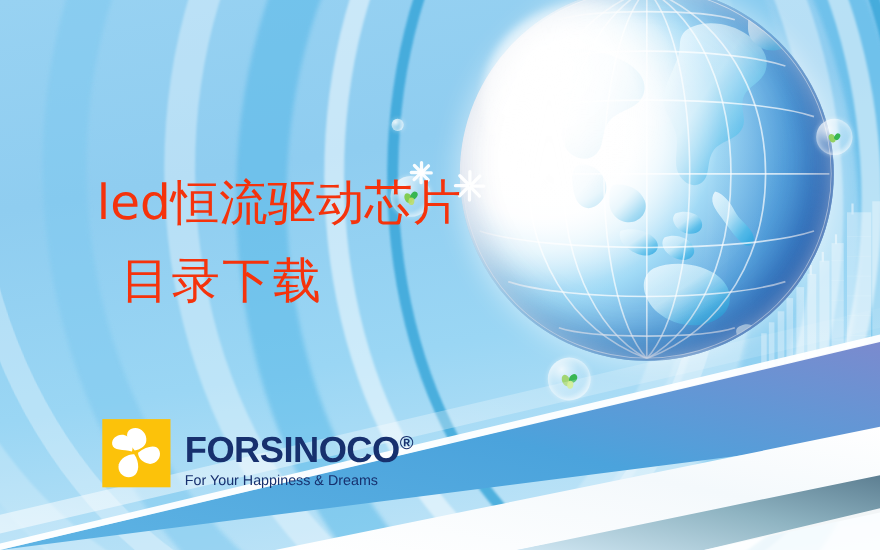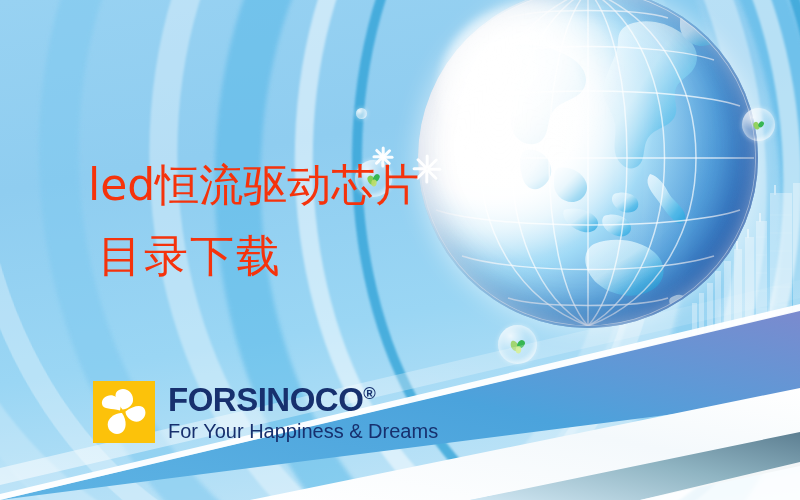--- a/index.html
+++ b/index.html
@@ -93,36 +93,36 @@
   
   #bands{position:absolute;left:0;bottom:0;width:800px;height:220px;pointer-events:none;}
 
   
   #headline{position:absolute;left:88px;top:163px;z-index:30;}
   #headline .ln{
     color:#f5330c;
     font-family:"DejaVu Sans","Liberation Sans",sans-serif;
     font-size:44px;line-height:1.0;font-weight:400;white-space:nowrap;
   }
-  #headline .ln2{margin-top:27px;margin-left:10px;letter-spacing:2px;}
-
-  
-  #logo{position:absolute;left:68px;top:381px;display:flex;align-items:flex-start;z-index:30;padding-left:25px;}
+  #headline .ln2{margin-top:27px;margin-left:22px;letter-spacing:2px;}
+
+  
+  #logo{position:absolute;left:68px;top:381px;display:flex;align-items:flex-end;z-index:30;padding-left:25px;}
   #logo-mark{width:62px;height:62px;background:#FCC20A;
              display:block;position:relative;flex:0 0 auto;}
   #logo-text{margin-left:13px;padding-top:2px;}
   #brand-name{
     font-family:"Liberation Sans","DejaVu Sans",sans-serif;
     font-weight:bold;font-size:33px;letter-spacing:-0.5px;color:#17306e;
     line-height:1;white-space:nowrap;
   }
   #brand-name .reg{font-size:17px;vertical-align:super;letter-spacing:0;}
   #brand-tagline{
     font-family:"Liberation Sans","DejaVu Sans",sans-serif;
-    font-size:20px;color:#17306e;line-height:1;margin-top:5px;white-space:nowrap;
+    font-size:13px;color:#17306e;line-height:1;margin-top:5px;white-space:nowrap;
   }
 </style>
 </head>
 <body>
 
 <div id="banner">
 
   <div class="ribbon rb1"></div>
   <div class="ribbon rb2"></div>
   <div class="ribbon rb3"></div>

